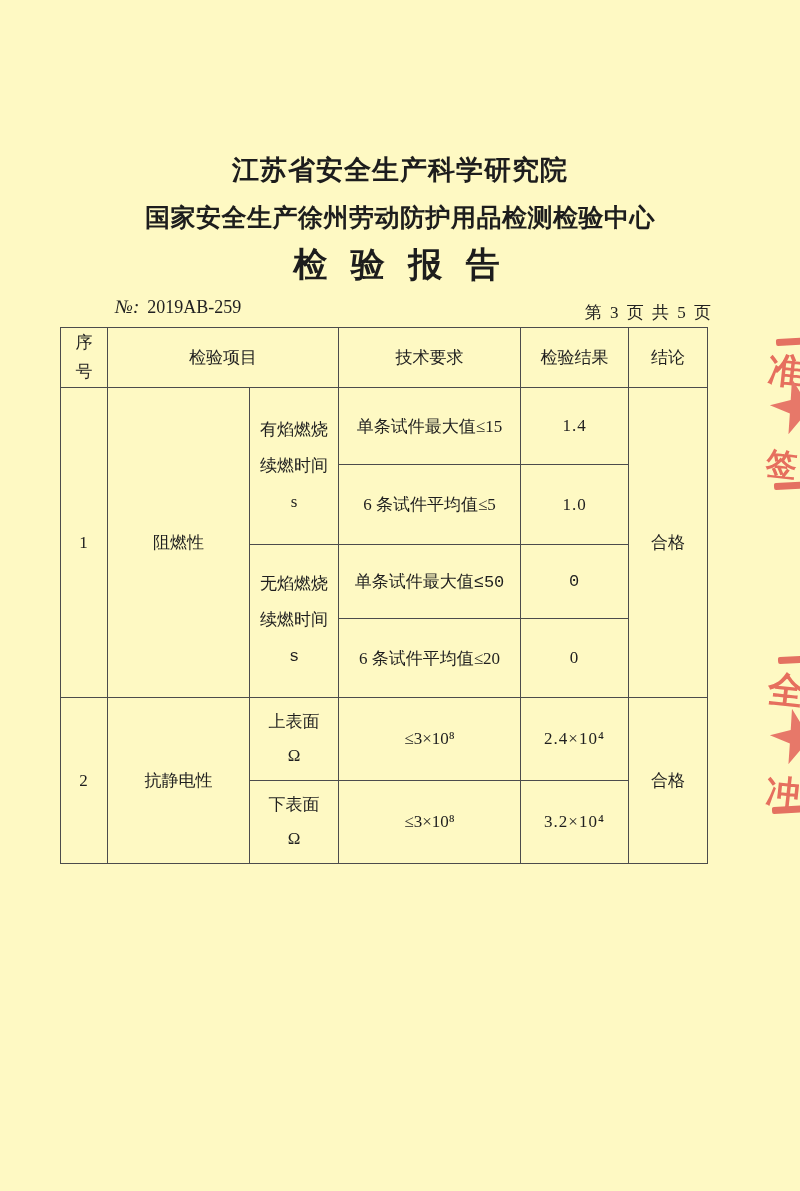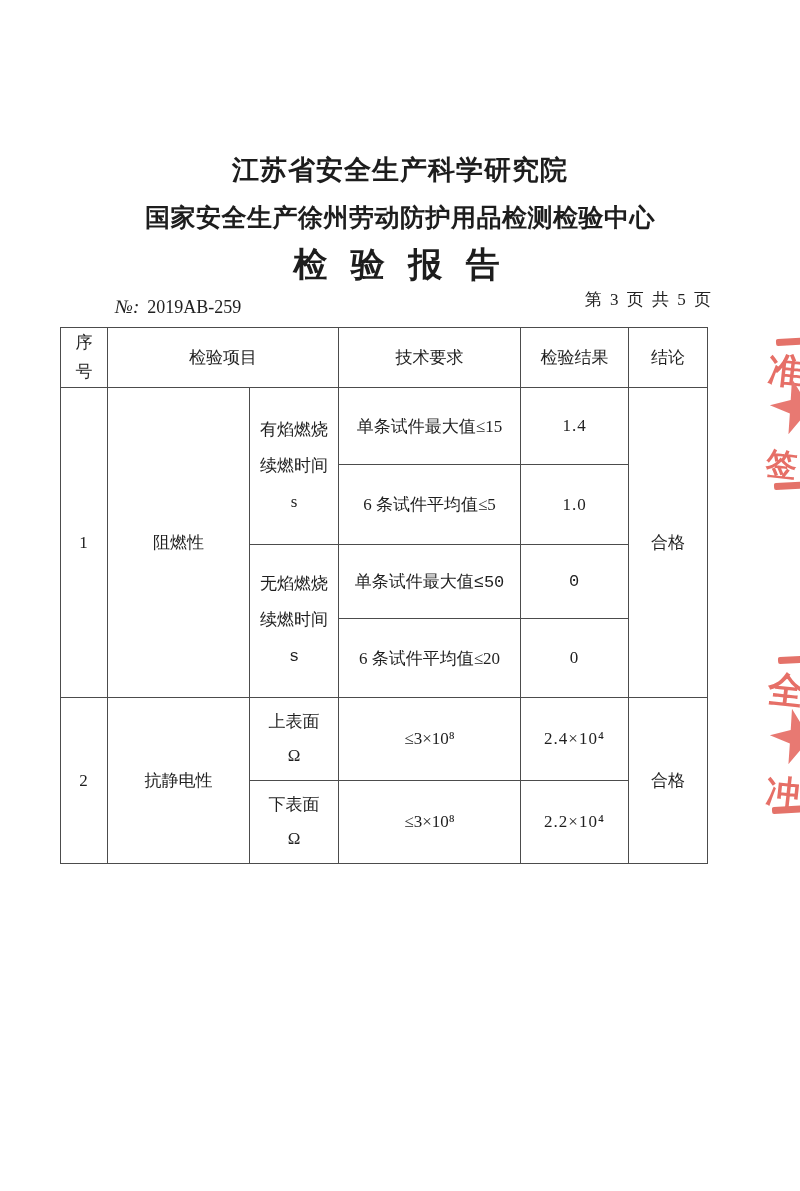--- a/index.html
+++ b/index.html
@@ -2,21 +2,21 @@
 <html><head>
 <meta charset="utf-8">
 <style>
   * { margin: 0; padding: 0; box-sizing: border-box; }
   html, body { background: #e8e8e6; }
   .page {
     position: relative;
     width: 800px;
     height: 1191px;
     margin: 0 auto;
-    background: #ffffff;
+    background: #fef9c3;
     overflow: hidden;
     color: #262626;
     font-family: "Liberation Serif", "DejaVu Serif", serif;
     padding-left: 44px;
   }
   
   .title-line {
     position: absolute;
     left: 0;
     width: 100%;
@@ -34,21 +34,21 @@
     position: absolute;
     left: 67px; top: 296px;
     font-size: 18px;
     color: #222;
     white-space: nowrap;
     margin-left: 48px;
   }
   .report-no .no-sign { font-style: italic; font-size: 19px; margin-right: 8px; }
   .page-indicator {
     position: absolute;
-    right: 87px; top: 288px;
+    right: 87px; top: 301px;
     font-size: 17px;
     color: #222;
     letter-spacing: 2px;
     white-space: nowrap;
   }
   
   table.report-table {
     position: absolute;
     left: 60px; top: 327px;
     width: 647px;
@@ -181,21 +181,21 @@
         <td class="preline lh-mid">上表面
 Ω</td>
         <td>≤3×10⁸</td>
         <td class="num-cell">2.4×10⁴</td>
         <td rowspan="2">合格</td>
       </tr>
       <tr class="rh6">
         <td class="preline lh-mid">下表面
 Ω</td>
         <td>≤3×10⁸</td>
-        <td class="num-cell">2.2×10⁴</td>
+        <td class="num-cell">3.2×10⁴</td>
       </tr>
     </tbody>
   </table>
 
   <div class="stamp stamp-top">
     <div class="stamp-bar bar-a"></div>
     <div class="stamp-char c1">准</div>
     <div class="stamp-star star"></div>
     <div class="stamp-char c2">签</div>
     <div class="stamp-bar bar-b"></div>

